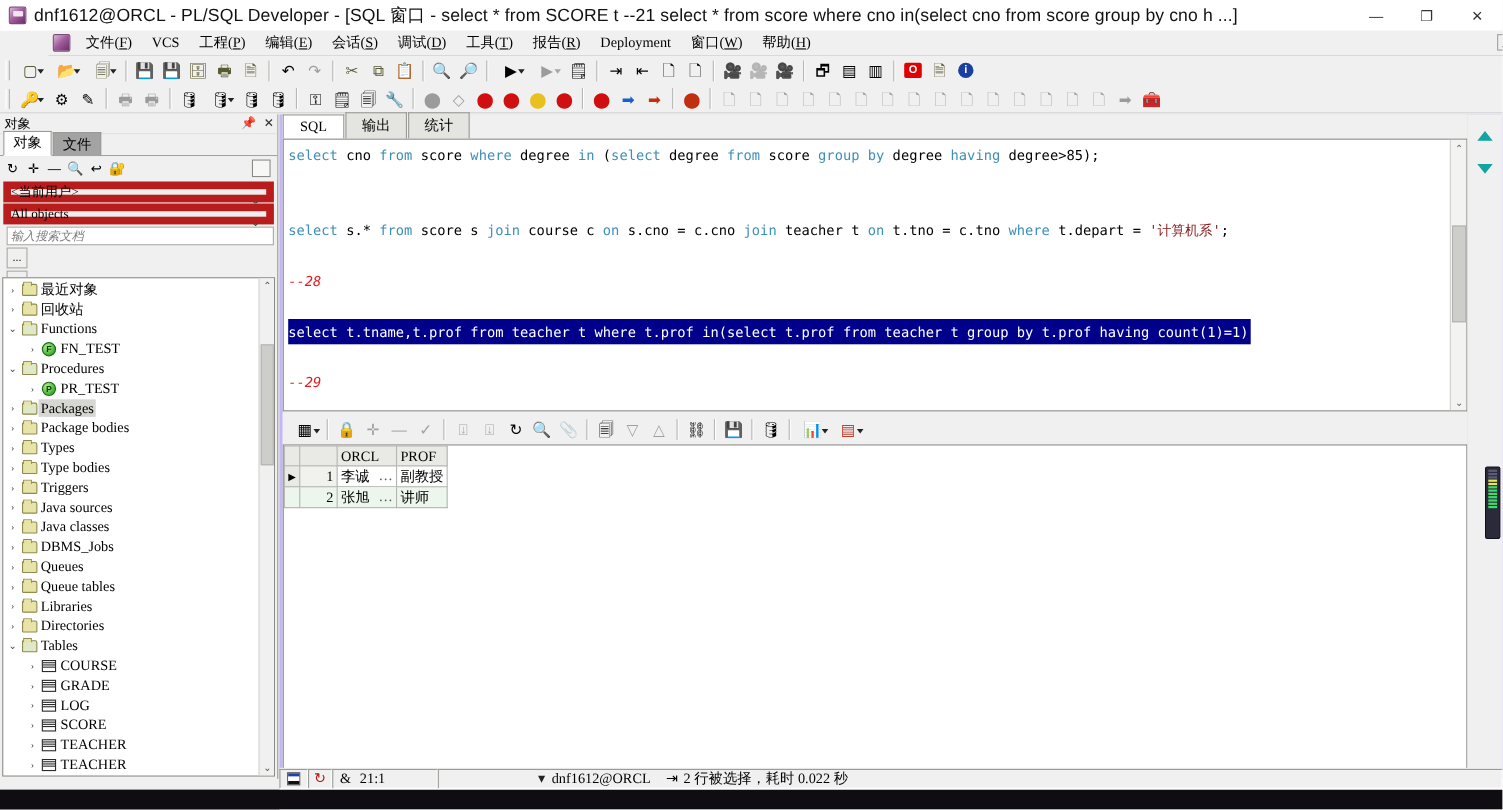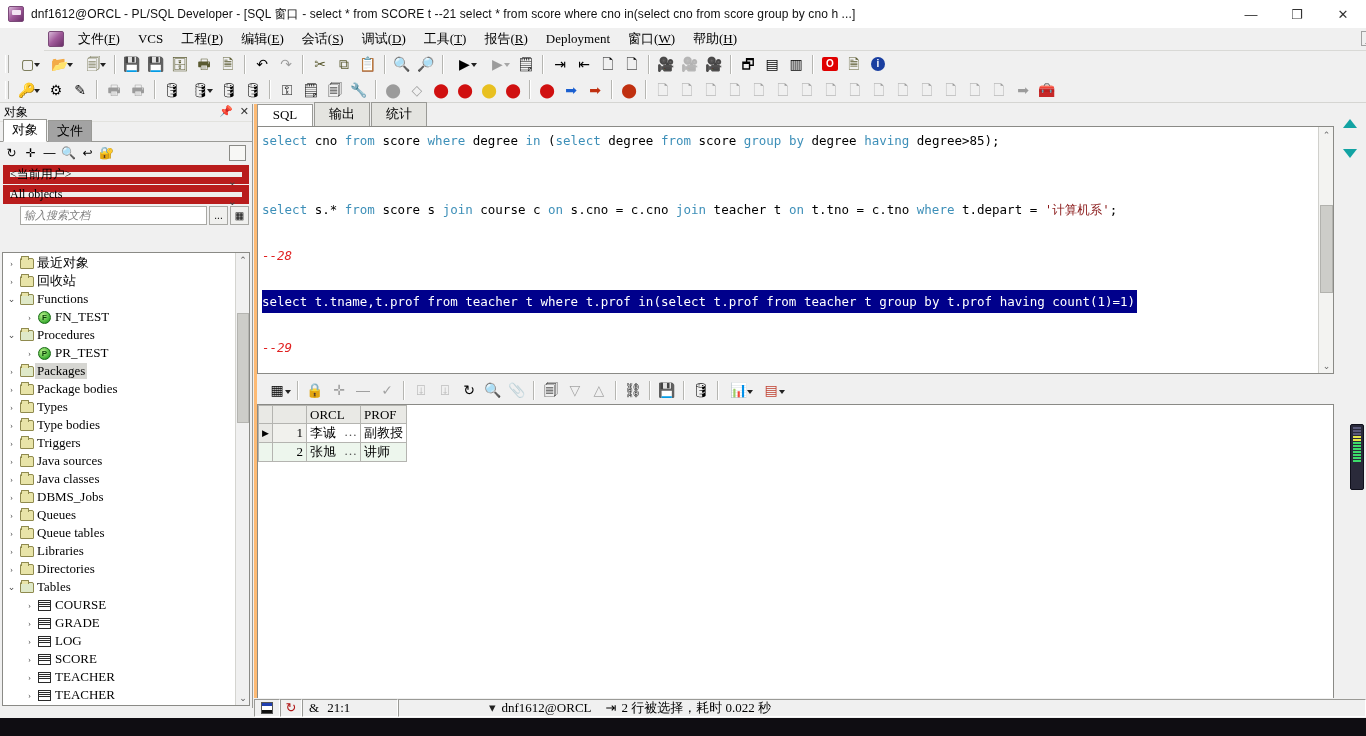--- a/index.html
+++ b/index.html
@@ -24,21 +24,21 @@
     width: 16px; height: 16px; margin-left: 8px; margin-right: 7px;
     background: linear-gradient(135deg,#d8b8d8 0%, #a05a9a 48%, #6a2f68 100%);
     border: 1px solid #7a4a78; border-radius: 2px;
     position: relative;
   }
   .title-icon:after{
     content:""; position:absolute; left:3px; top:3px; width:9px; height:5px;
     background:#f2e4f2; border-radius:1px;
   }
   .title-text {
-    font-size: 12px; color: #111; white-space: nowrap; letter-spacing: 0.1px;
+    font-size: 16px; color: #111; white-space: nowrap; letter-spacing: 0.1px;
   }
   .win-btns { position: absolute; right: 0; top: 0; height: 28px; display: flex; }
   .win-btn {
     width: 46px; height: 28px; display: flex; align-items: center; justify-content: center;
     font-size: 13px; color: #333; background: transparent;
   }
 
   
   .menubar {
     position: absolute; left: 0; top: 28px; width: 1366px; height: 23px;
@@ -117,21 +117,21 @@
   }
   .mtbi { width: 15px; height: 15px; display:flex; align-items:center; justify-content:center; font-size:12px;}
   .mini-box { position: absolute; right: 6px; top: 3px; width: 17px; height: 16px;
     border: 1px solid #8a8a86; background: #f7f7f5; }
   .dock-sel {
     margin: 1px 3px; height: 19px; background: #eeeeec; border: 7px solid #b91c1c;
     display: flex; align-items: center; padding: 0 0; font-size: 12px;
     font-family: "Liberation Serif", serif; position: relative; text-align: center;
   }
   .dock-sel .chev { position: absolute; right: 5px; top: 3px; font-size: 11px; color: #444;}
-  .dock-search-row { display: flex; margin: 2px 3px 1px 20px; gap: 2px; }
+  .dock-search-row { display: flex; margin: 2px 3px 1px 6px; gap: 2px; flex-direction: column; }
   .dock-search {
     flex: 1; height: 19px; background: #fff; border: 1px solid #a8a8a4;
     display: flex; align-items: center; padding: 0 3px;
     font-size: 11px; font-style: italic; color: #7d7d7d;
     font-family: "Liberation Serif", serif;
   }
   .dock-sbtn { width: 19px; height: 19px; border: 1px solid #a8a8a4; background: #f0f0ee;
     display:flex; align-items:center; justify-content:center; font-size:10px;}
   .tree-wrap { position: absolute; left: 2px; top: 148px; right: 2px; bottom: 2px;
     background: #fff; border: 1px solid #8a8a86; overflow: hidden; }
@@ -153,21 +153,21 @@
   .folder.open { background: #dfe9c8; }
   .tbl-ico { width: 13px; height: 11px; background: #fff; border: 1px solid #2a2a2a; }
   .tbl-ico i { display:block; height:2px; border-bottom:1px solid #2a2a2a; }
   .fn-ico { width: 13px; height: 13px; border-radius: 50%;
     background: radial-gradient(circle at 35% 32%, #b8f28a 0%, #3fae34 70%, #1d7a18 100%);
     border: 1px solid #176a14; color: #083d06; font-size: 8px; font-weight: bold;
     display:flex; align-items:center; justify-content:center; font-family:"Liberation Sans",sans-serif;}
   .nlabel { padding: 0 2px; }
 
   
-  .mdi { position: absolute; left: 254px; top: 104px; right: 0; bottom: 28px; background: #fdba74; }
+  .mdi { position: absolute; left: 254px; top: 104px; right: 0; bottom: 28px; background: #c4b5fd; }
   .sqlwin { position: absolute; left: 3px; top: 0; right: 32px; bottom: 0; background: #f0f0f0; }
   .sql-tabs { height: 22px; display: flex; align-items: flex-end; background: #f0f0f0; }
   .sql-tab {
     min-width: 56px; padding: 2px 12px 3px 12px; font-size: 13px;
     font-family: "Liberation Serif", serif; text-align: center;
     border: 1px solid #9a9a96; border-bottom: none; background: #e4e4e0; margin-right: 1px;
   }
   .sql-tab.active { background: #ffffff; }
   .editor {
     position: absolute; left: 0; top: 22px; right: 0; height: 248px;

